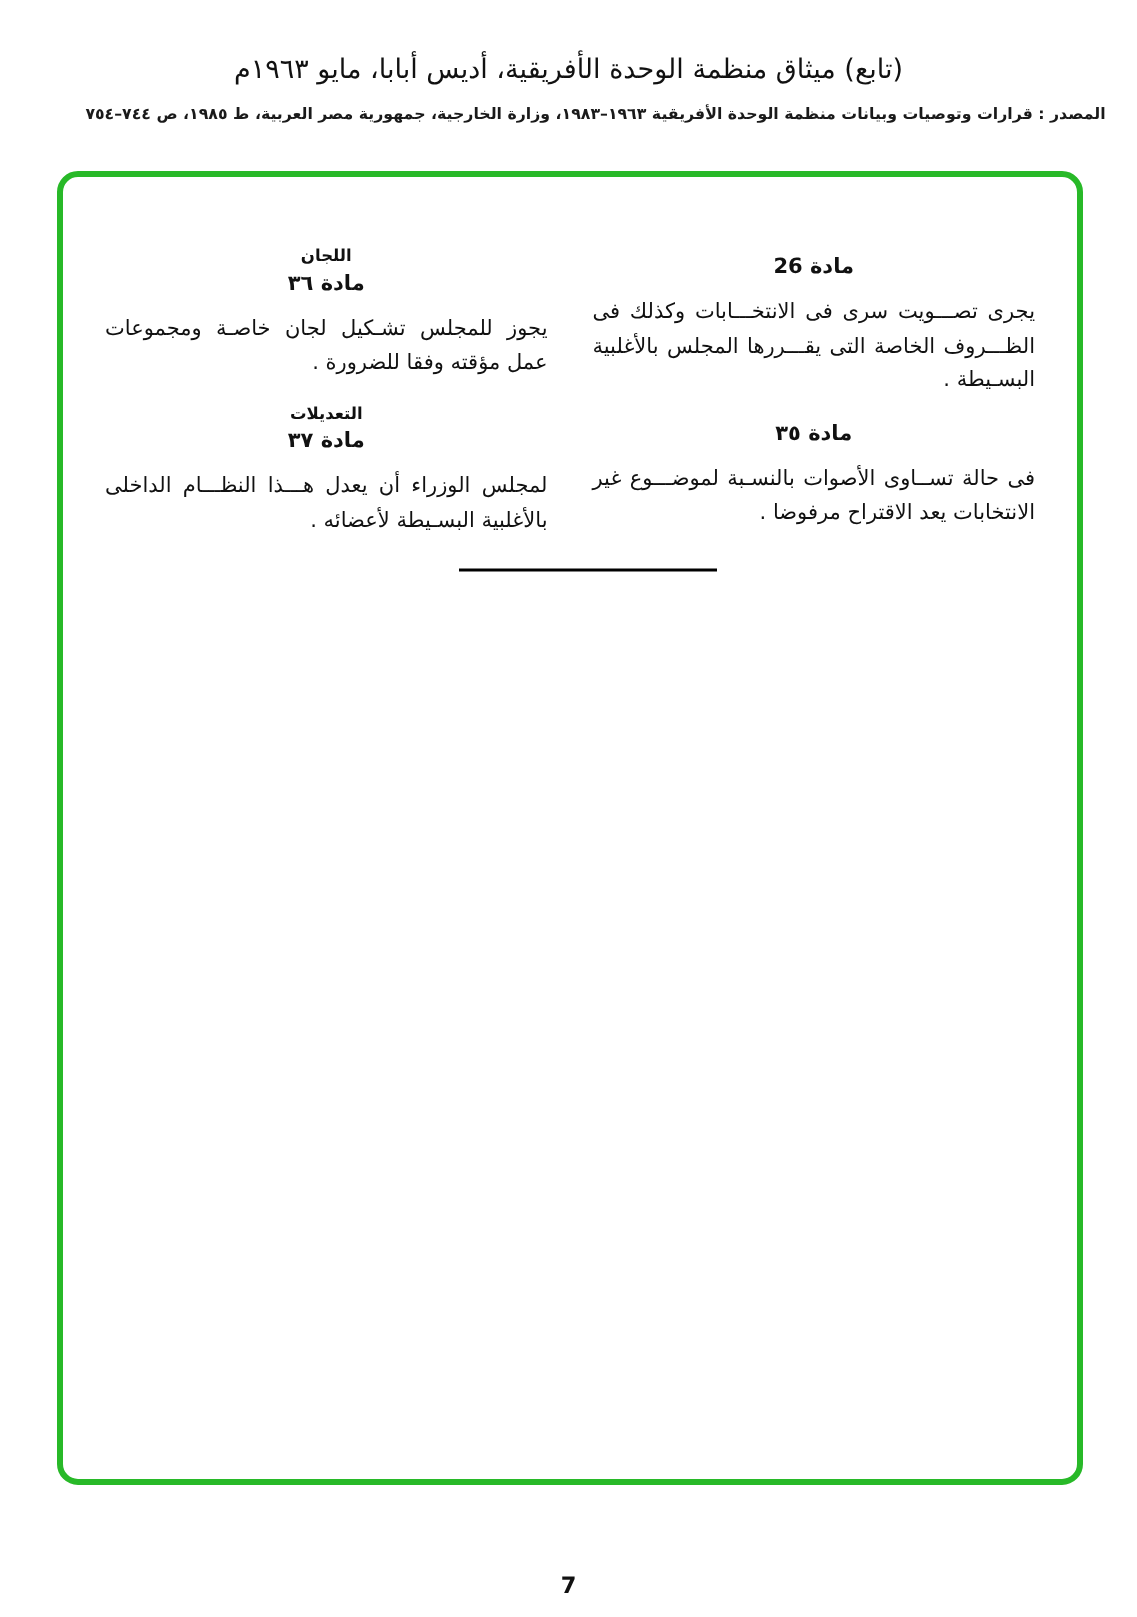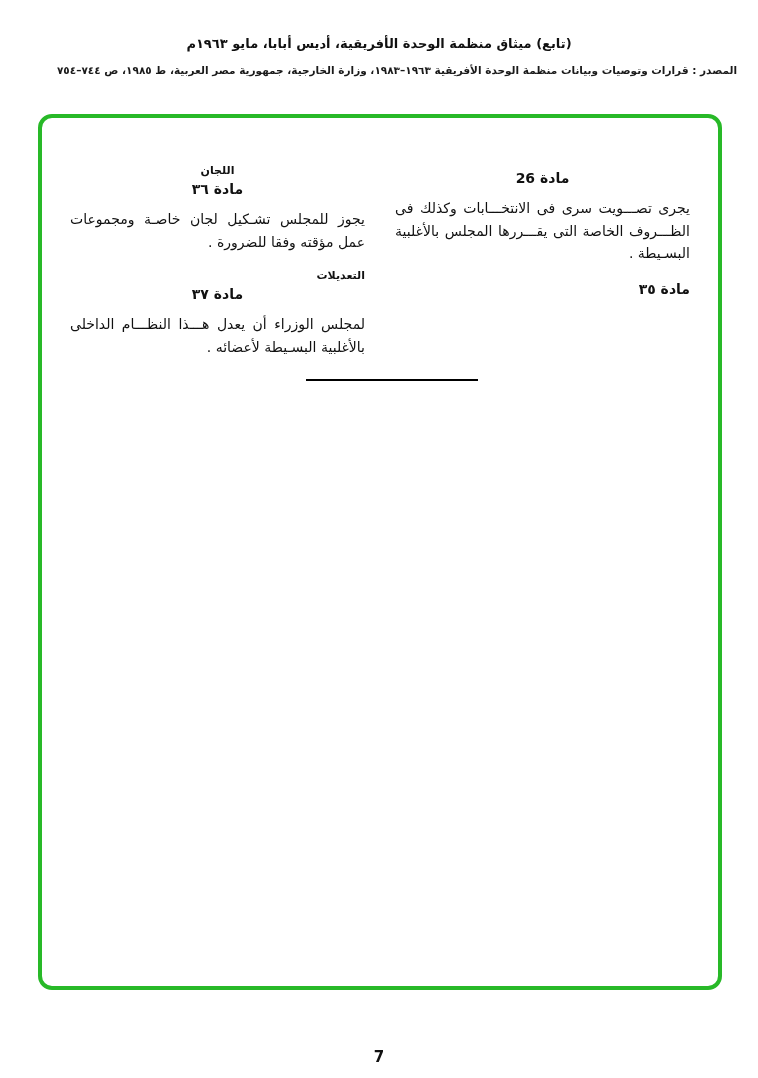--- a/index.html
+++ b/index.html
@@ -13,22 +13,22 @@
     overflow: hidden;
   }
 
   
   .page-header {
     direction: rtl;
     text-align: center;
     padding-top: 36px;
   }
   .doc-title {
-    font-size: 13px;
-    font-weight: bold;
+    font-size: 18px;
+    font-weight: normal;
     letter-spacing: 0.2px;
     text-align: center;
   }
   .doc-source {
     font-size: 10.5px;
     font-weight: bold;
     margin-top: 13px;
     color: #1a1a1a;
     padding-left: 36px;
   }
@@ -69,21 +69,21 @@
     margin-bottom: 4px;
   }
   .col p {
     font-size: 14px;
     font-weight: normal;
     line-height: 1.62;
     text-align: justify;
     margin-bottom: 16px;
   }
   .col-right .article-heading:first-child { margin-top: 6px; }
-  .gap-before { margin-top: 8px; text-align: right; }
+  .gap-before { margin-top: 8px; }
 
   .divider {
     width: 172px;
     height: 2px;
     background: #000;
     margin: 4px auto 0 auto;
     transform: translateX(12px);
   }
 
   
@@ -110,20 +110,21 @@
   </header>
 
   <div class="content-frame">
     <div class="columns">
 
       <section class="col col-right">
         <h3 class="article-heading">مادة 26</h3>
         <p>يجرى تصـــويت سرى فى الانتخـــابات وكذلك فى الظـــروف الخاصة التى يقـــررها المجلس بالأغلبية البسـيطة .</p>
 
         <h3 class="article-heading gap-before">مادة ٣٥</h3>
+        <p>فى حالة تســاوى الأصوات بالنسـبة لموضـــوع غير الانتخابات يعد الاقتراح مرفوضا .</p>
       </section>
 
       <section class="col col-left">
         <h3 class="section-heading">اللجان</h3>
         <h4 class="article-heading">مادة ٣٦</h4>
         <p>يجوز للمجلس تشـكيل لجان خاصـة ومجموعات عمل مؤقته وفقا للضرورة .</p>
 
         <h3 class="section-heading gap-before">التعديلات</h3>
         <h4 class="article-heading">مادة ٣٧</h4>
         <p>لمجلس الوزراء أن يعدل هـــذا النظـــام الداخلى بالأغلبية البسـيطة لأعضائه .</p>

